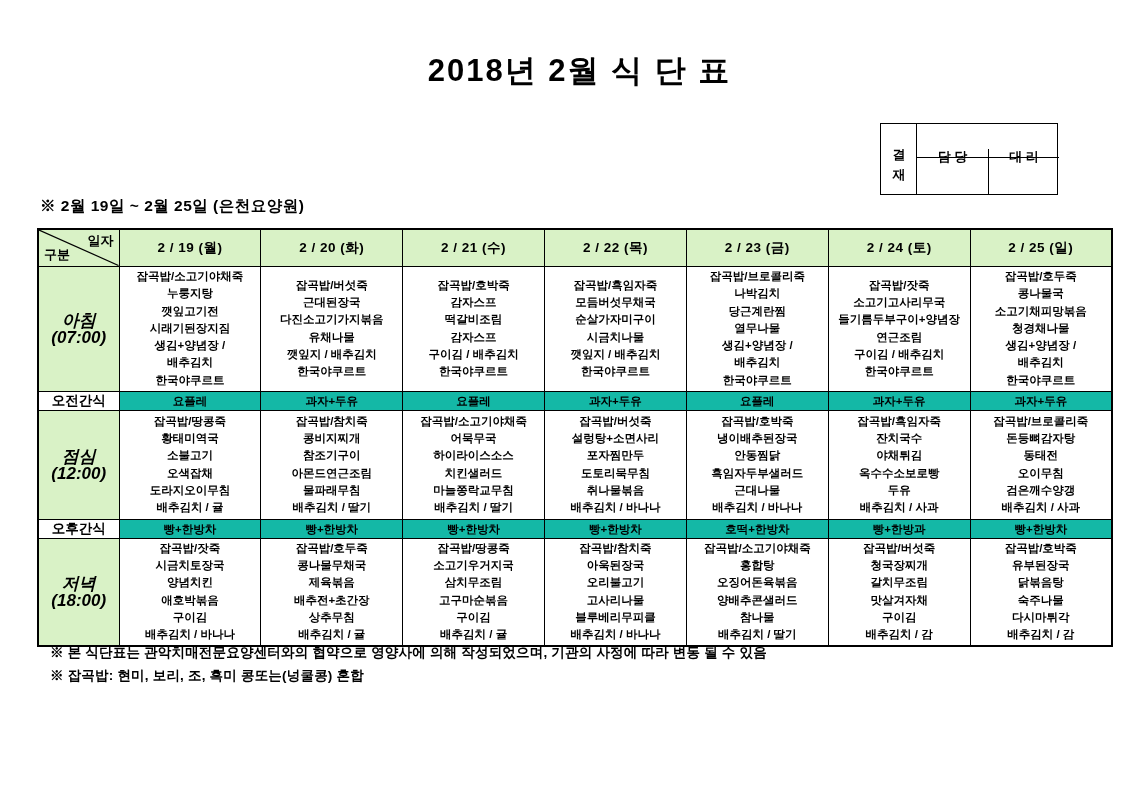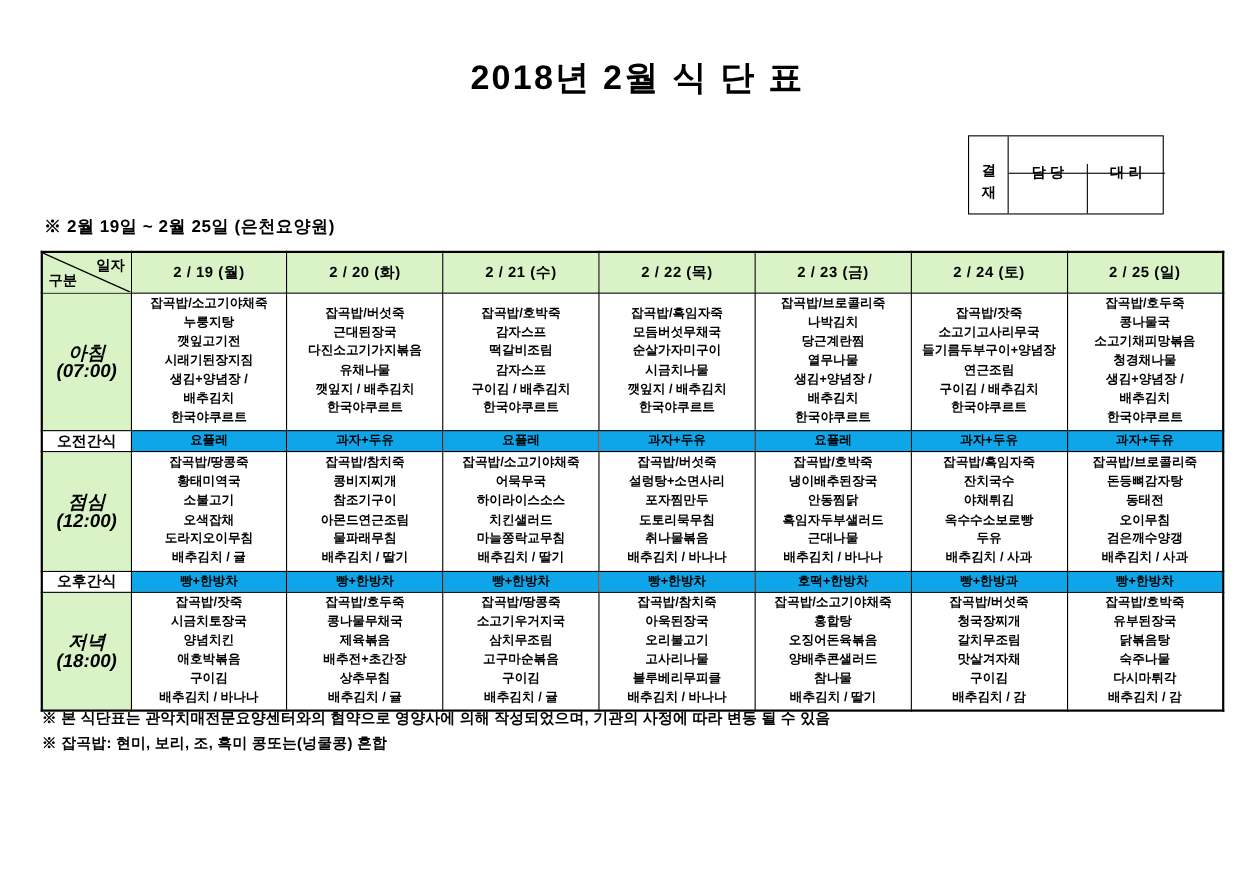--- a/index.html
+++ b/index.html
@@ -47,38 +47,38 @@
   }
   col.c-label { width: 81px; }
   thead tr { height: 37px; }
   tr.r-breakfast { height: 125px; }
   tr.r-morning-snack { height: 17px; }
   tr.r-lunch { height: 109px; }
   tr.r-afternoon-snack { height: 17px; margin-top: 44px; }
   tr.r-dinner { height: 108px; }
 
   .green { background: #d9f2c6; }
-  .gray  { background: #0ea5e9; }
+  .gray  { background: #14b8a6; }
   .white { background: #ffffff; }
 
   th.day-header { font-size: 13.5px; letter-spacing: 0.5px; }
 
   td.corner { position: relative; padding: 0; }
   td.corner svg { position: absolute; inset: 0; width: 100%; height: 100%; }
   .corner-top { position: absolute; top: 2px; right: 5px; font-size: 13px; }
   .corner-bottom { position: absolute; bottom: 2px; left: 5px; font-size: 13px; }
 
   td.label-cell { font-size: 17px; line-height: 17px; font-style: italic; }
   td.meal-cell { font-size: 11.5px; }
   td.meal-cell .menu-line { line-height: 17.3px; white-space: nowrap; }
   td.snack-cell { font-size: 11.5px; line-height: 14px; }
   td.snack-label { font-size: 13.5px; }
 
   .notes { position: absolute; left: 38px; top: 642px; font-size: 13.5px; font-weight: bold; }
-  .note-line { line-height: 22.5px; letter-spacing: 0.2px; }
+  .note-line { line-height: 22.5px; letter-spacing: 0.2px; margin-left: 12px; }
 </style>
 </head>
 <body>
 
 <div class="page">
 
   <div class="doc-title">2018년 2월 식 단 표</div>
 
   <div class="approval">
     <div class="ap-stamp">

